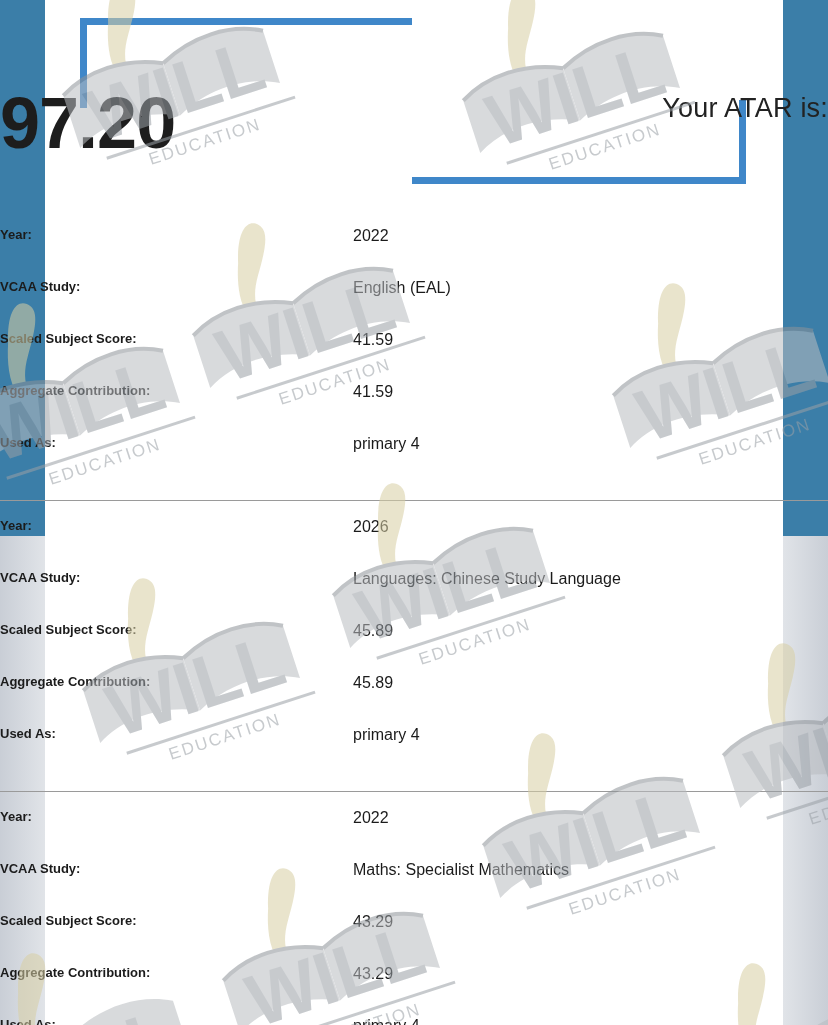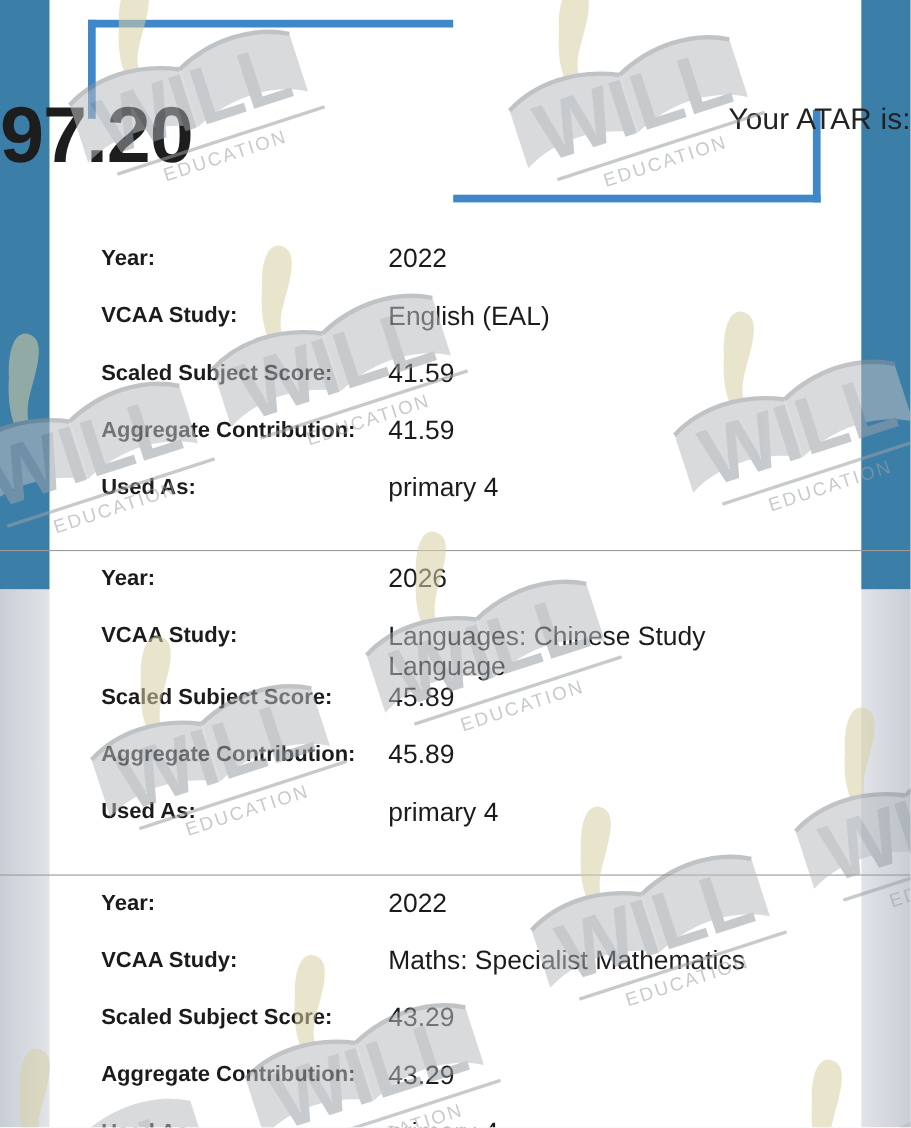--- a/index.html
+++ b/index.html
@@ -63,28 +63,27 @@
   .block { position: relative; padding-bottom: 8px; }
   .block + .block { border-top: 1px solid #9a9a9a; margin-top: 10px; padding-top: 12px; }
   .row {
     position: relative;
     display: flex;
     align-items: flex-start;
     min-height: 52px;
   }
   .row .k {
     width: 353px;
-    padding-left: 92px;
-    font-size: 20px;
+    font-size: 13px;
     font-weight: bold;
     color: #1b1b1b;
     line-height: 26px;
   }
   .row .v {
-    font-size: 24px;
+    font-size: 16px;
     color: #1b1b1b;
     line-height: 28px;
     max-width: 330px;
   }
   
   .wm {
     position: absolute;
     pointer-events: none;
     opacity: .55;
     transform-origin: center center;

